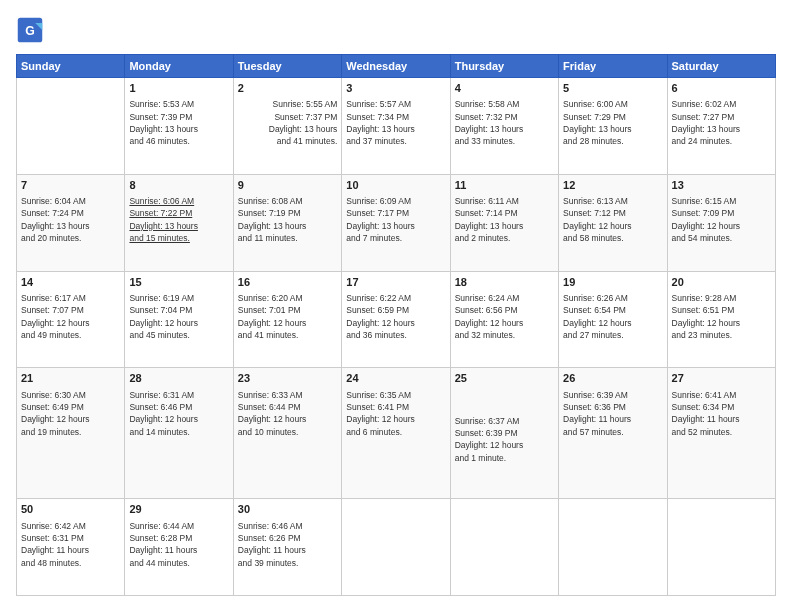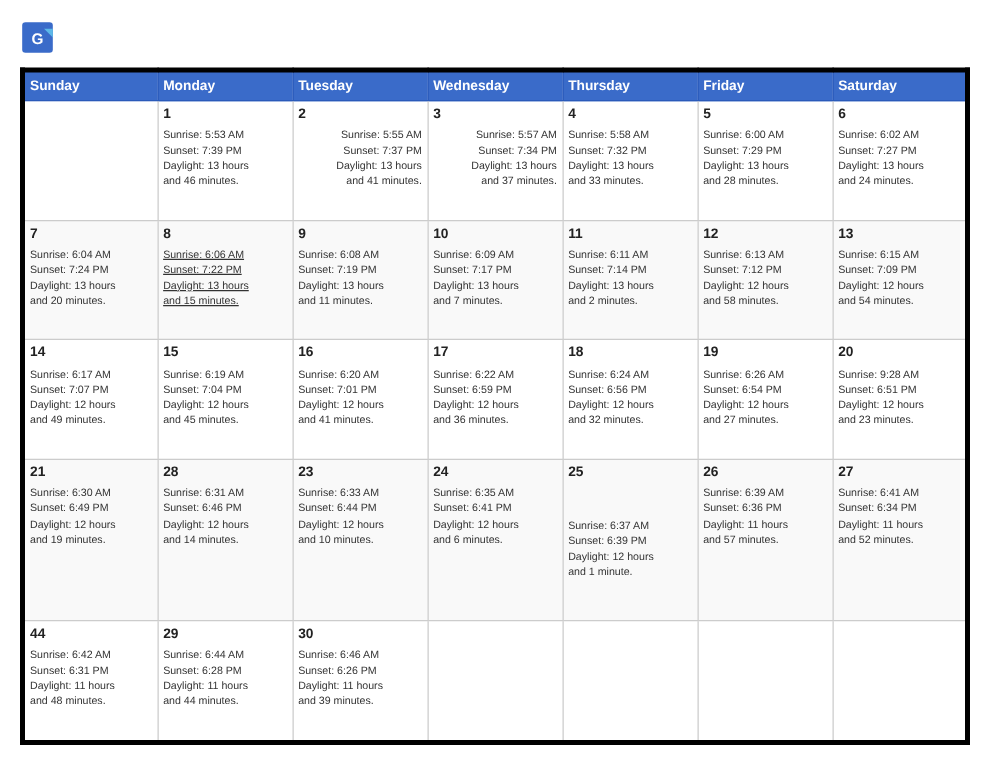--- a/index.html
+++ b/index.html
@@ -48,21 +48,21 @@
       font-size: 32px;
       font-weight: bold;
       color: #333;
     }
     .location {
       font-size: 14px;
       color: #555;
     }
     .calendar {
       flex: 1;
-      border: 4px solid #000000;
+      border: 1px solid #000000;
       border-collapse: collapse;
       width: 100%;
       table-layout: fixed;
     }
     .calendar th {
       background-color: #3a6bc9;
       color: #fff;
       font-size: 11px;
       font-weight: bold;
       padding: 5px 4px;
@@ -138,21 +138,21 @@
           </td>
           <td>
             <span class="day-number">2</span>
             <div class="cell-info" style="white-space: pre-line; text-align: right;">Sunrise: 5:55 AM
 Sunset: 7:37 PM
 Daylight: 13 hours
 and 41 minutes.</div>
           </td>
           <td>
             <span class="day-number">3</span>
-            <div class="cell-info" style="white-space: pre-line; text-align: right;">Sunrise: 5:57 AM
+            <div class="cell-info" style="white-space: pre-line;">Sunrise: 5:57 AM
 Sunset: 7:34 PM
 Daylight: 13 hours
 and 37 minutes.</div>
           </td>
           <td>
             <span class="day-number">4</span>
             <div class="cell-info" style="white-space: pre-line;">Sunrise: 5:58 AM
 Sunset: 7:32 PM
 Daylight: 13 hours
 and 33 minutes.</div>
@@ -320,21 +320,21 @@
           <td>
             <span class="day-number">27</span>
             <div class="cell-info" style="white-space: pre-line;">Sunrise: 6:41 AM
 Sunset: 6:34 PM
 Daylight: 11 hours
 and 52 minutes.</div>
           </td>
         </tr>
         <tr>
           <td>
-            <span class="day-number">44</span>
+            <span class="day-number">50</span>
             <div class="cell-info" style="white-space: pre-line;">Sunrise: 6:42 AM
 Sunset: 6:31 PM
 Daylight: 11 hours
 and 48 minutes.</div>
           </td>
           <td>
             <span class="day-number">29</span>
             <div class="cell-info" style="white-space: pre-line;">Sunrise: 6:44 AM
 Sunset: 6:28 PM
 Daylight: 11 hours

